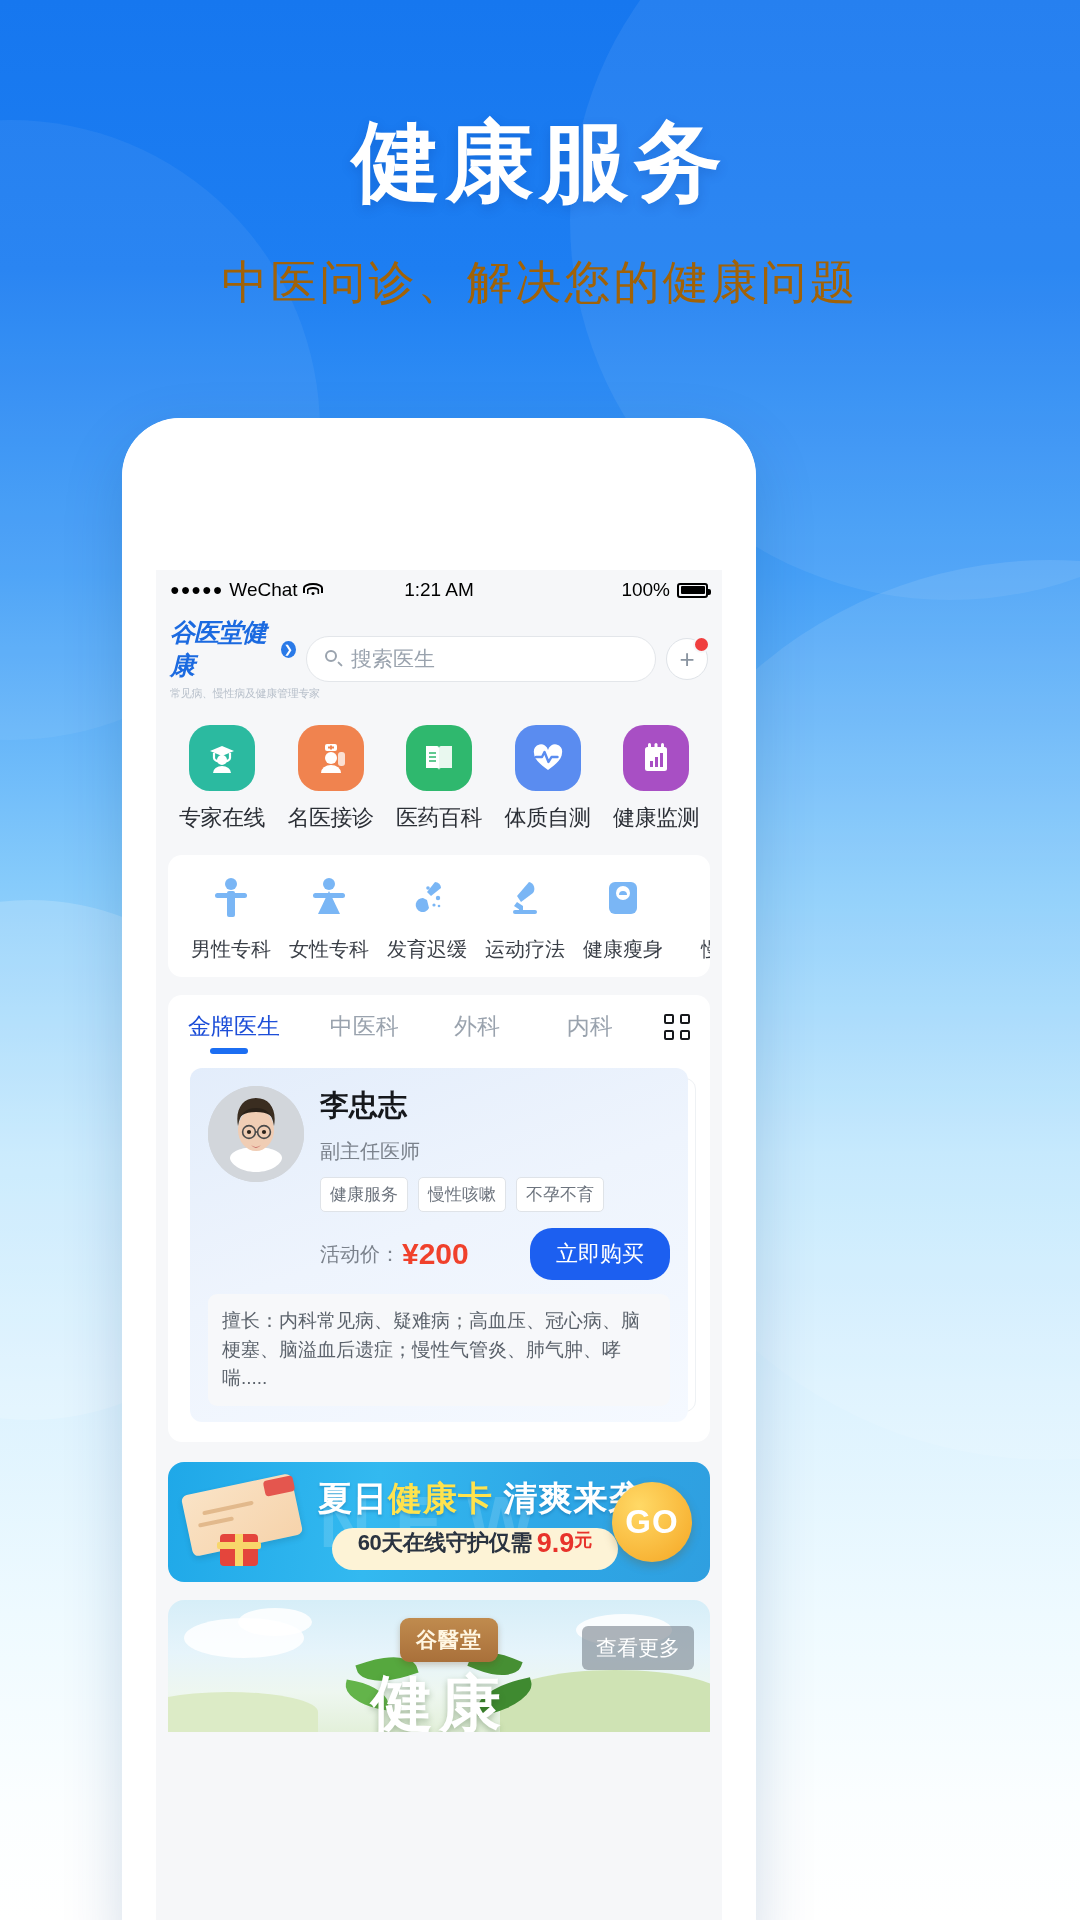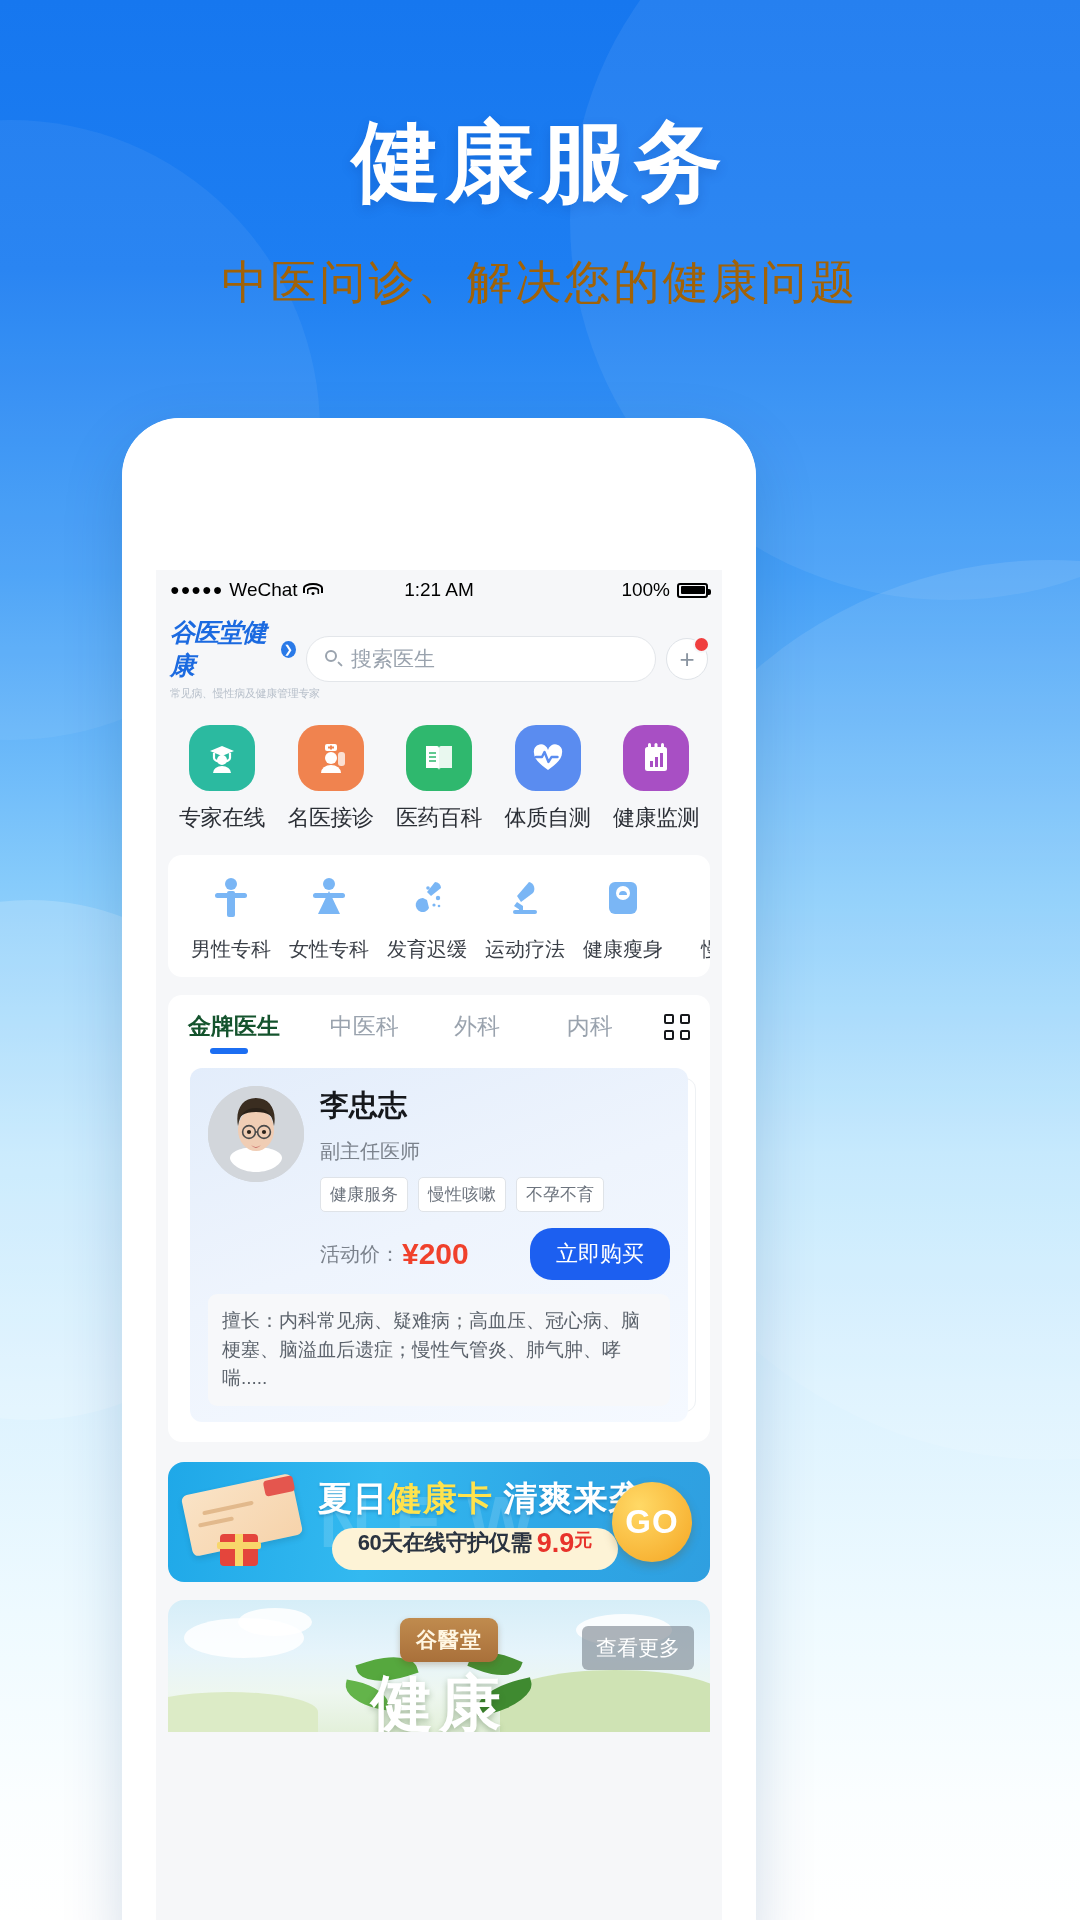--- a/index.html
+++ b/index.html
@@ -82,21 +82,21 @@
   .catrow{display:flex;gap:0;padding-left:14px;}
   .citem{width:98px;flex:0 0 auto;display:flex;flex-direction:column;align-items:center;gap:13px;}
   .cicon{width:50px;height:50px;display:flex;align-items:center;justify-content:center;}
   .clabel{font-size:20px;color:#3a3f47;white-space:nowrap;}
 
   
   .maincard{margin:18px 12px 0 12px;background:#fff;border-radius:14px;padding:16px 0 20px 0;}
   .tabs{display:flex;align-items:center;padding:0 20px;gap:0;}
   .tab{flex:1;text-align:center;font-size:23px;color:#9aa3ae;position:relative;padding-bottom:14px;}
   .tab.first{flex:0 0 auto;width:120px;text-align:left;}
-  .tab.active{color:#14532d;font-weight:bold;}
+  .tab.active{color:#1d4ed8;font-weight:normal;}
   .tab .ul{position:absolute;left:22px;bottom:2px;width:38px;height:6px;border-radius:3px;background:#1c6ef2;}
   .gridico{flex:0 0 auto;width:44px;display:flex;justify-content:flex-end;padding-bottom:14px;}
   .gridico b{display:block;width:26px;height:26px;position:relative;}
   .gridico b span{position:absolute;width:10px;height:10px;border:2px solid #16181c;border-radius:2px;box-sizing:border-box;}
   .gridico b span:nth-child(1){left:0;top:0;} .gridico b span:nth-child(2){right:0;top:0;}
   .gridico b span:nth-child(3){left:0;bottom:0;} .gridico b span:nth-child(4){right:0;bottom:0;}
 
   .doccard-wrap{position:relative;margin:12px 22px 0 22px;}
   .doccard-wrap .stack1{position:absolute;right:-8px;top:10px;bottom:10px;width:20px;background:#fff;border:1px solid #eef1f4;border-radius:12px;}
   .doccard{position:relative;background:linear-gradient(160deg,#e3edfb 0%,#eef4fd 46%,#f5f9ff 100%);

